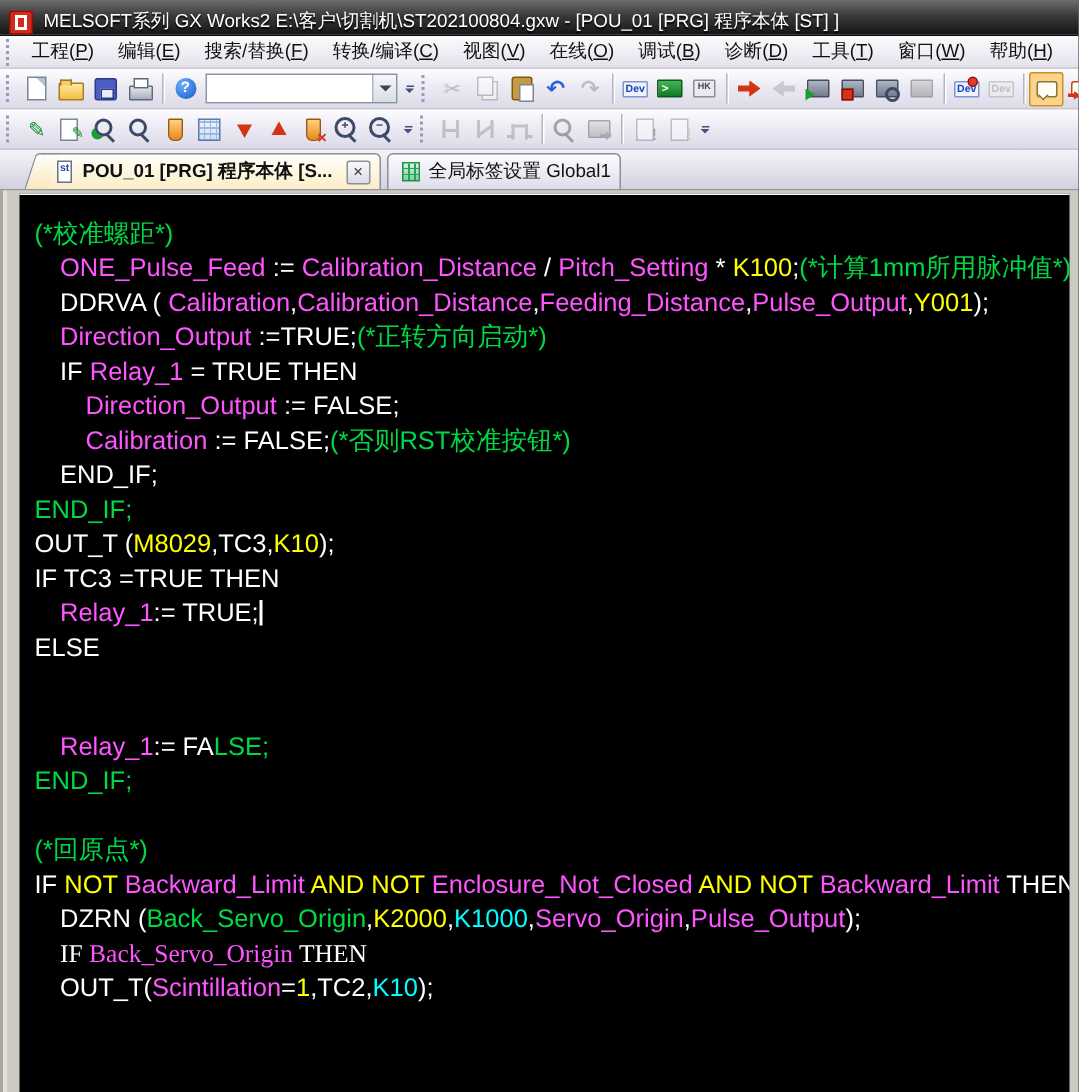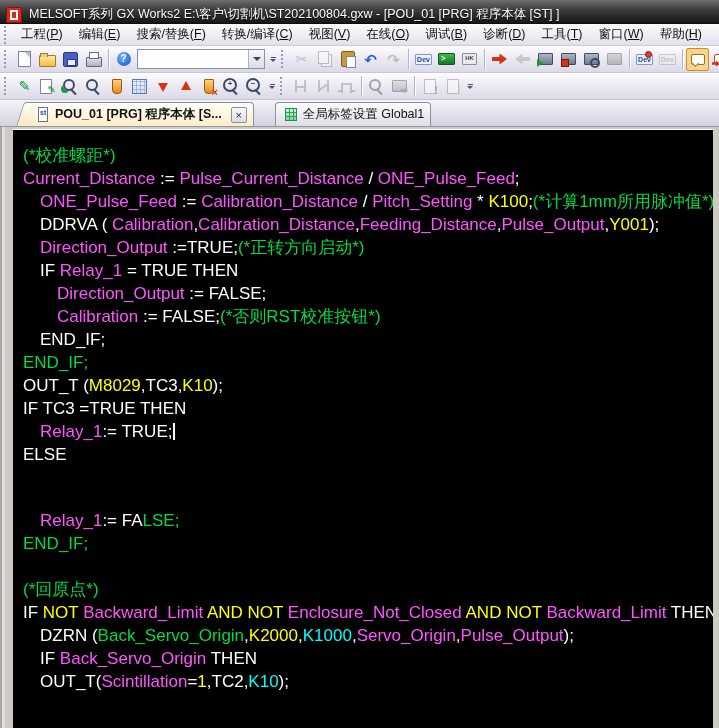--- a/index.html
+++ b/index.html
@@ -84,21 +84,21 @@
   .ic-pulse::before{content:"";width:7px;height:8px;border:2px solid #8a8f9a;border-bottom:none;margin-top:3px}
   .ic-pulse::after{content:"";position:absolute;bottom:3px;left:0;width:5px;height:2px;background:#8a8f9a;box-shadow:12px 0 0 #8a8f9a}
   .ic-screen-arrow::before{content:"";width:13px;height:10px;background:linear-gradient(#c9cdd6,#8d93a1);border:1px solid #454d5c;border-radius:1px}
   .ic-screen-arrow::after{content:"";position:absolute;right:0;bottom:1px;width:8px;height:6px;background:#5d6575;clip-path:polygon(0 30%,50% 30%,50% 0,100% 50%,50% 100%,50% 70%,0 70%)}
   .ic-check1::before,.ic-check2::before{content:"";width:10px;height:13px;background:#fff;border:1px solid #7a8699}
   .ic-check1::after{content:"!";position:absolute;right:0;bottom:-1px;color:#d23415;font:bold 11px/11px "Liberation Sans",sans-serif}
   .ic-check2::after{content:"!";position:absolute;right:0;bottom:-1px;color:#e8a013;font:bold 11px/11px "Liberation Sans",sans-serif}
 
   
   .tabbar{height:27px;background:linear-gradient(#f4f4f8,#d2d1e0);display:flex;align-items:flex-end;padding-left:27px;border-bottom:1px solid #97969f}
-  .tab{position:relative;height:24px;display:flex;align-items:center;padding:0 6px 0 8px;border:1px solid #8f8e9b;border-bottom:none;border-radius:4px 4px 0 0;margin-right:21px;font-size:12.5px;color:#111;white-space:nowrap}
+  .tab{position:relative;height:24px;display:flex;align-items:center;padding:0 6px 0 8px;border:1px solid #8f8e9b;border-bottom:none;border-radius:4px 4px 0 0;margin-right:4px;font-size:12.5px;color:#111;white-space:nowrap}
   .tab.active{background:linear-gradient(#fffef9,#fcedc8);font-weight:bold;z-index:1}
   .tab.active::before{content:"";position:absolute;left:-8px;top:-1px;width:14px;height:100%;background:linear-gradient(#fffef9,#f9e7bd);border:1px solid #8f8e9b;border-right:none;border-bottom:none;transform:skewX(-18deg);border-radius:3px 0 0 0;z-index:-1}
   .tab:not(.active){background:linear-gradient(#fcfcfe,#dedde9)}
   .tab-ic{width:14px;height:15px;margin-right:5px;position:relative;flex:none}
   .st-program-icon::before{content:"";position:absolute;inset:0 2px;background:#fff;border:1px solid #68708a}
   .st-program-icon::after{content:"st";position:absolute;top:2px;left:4px;font:bold 7px "Liberation Sans",sans-serif;color:#254a9e}
   .global-label-icon::before{content:"";position:absolute;inset:1px;background:linear-gradient(#d9f3e1,#7fd39a);border:1px solid #1d8f4e}
   .global-label-icon::after{content:"";position:absolute;inset:2px;background:repeating-linear-gradient(0deg,transparent 0 3px,#2ba05c 3px 4px),repeating-linear-gradient(90deg,transparent 0 3px,#2ba05c 3px 4px)}
   .tab-close{width:16px;height:16px;margin-left:9px;background:linear-gradient(#fafafc,#dcdbe6);border:1px solid #8f8e9b;border-radius:2px;font:11px/14px "Liberation Sans",sans-serif;font-weight:normal;text-align:center;color:#333;flex:none}
 
@@ -313,40 +313,39 @@
     </div>
     <div class="tab">
       <span class="tab-ic global-label-icon"></span>
       <span class="tab-label">全局标签设置 Global1</span>
     </div>
   </div>
 
 <div class="editor-area">
   <div class="code">
       <div class="code-line" style="padding-left: 0px;"><span class="tk-cmt">(*校准螺距*)</span></div>
-      <div class="code-line" style="padding-left: 0px;"><span class="tk-id">Current_Distance </span><span class="tk-op">:= </span><span class="tk-id">Pulse_Current_Distance </span><span class="tk-op">/ </span><span class="tk-id">ONE_Pulse_Feed</span><span class="tk-op">;</span></div>
       <div class="code-line" style="padding-left: 17px;"><span class="tk-id">ONE_Pulse_Feed </span><span class="tk-op">:= </span><span class="tk-id">Calibration_Distance </span><span class="tk-op">/ </span><span class="tk-id">Pitch_Setting </span><span class="tk-op">* </span><span class="tk-num">K100</span><span class="tk-op">;</span><span class="tk-cmt">(*计算1mm所用脉冲值*)</span></div>
       <div class="code-line" style="padding-left: 17px;"><span class="tk-op">DDRVA ( </span><span class="tk-id">Calibration</span><span class="tk-op">,</span><span class="tk-id">Calibration_Distance</span><span class="tk-op">,</span><span class="tk-id">Feeding_Distance</span><span class="tk-op">,</span><span class="tk-id">Pulse_Output</span><span class="tk-op">,</span><span class="tk-num">Y001</span><span class="tk-op">);</span></div>
       <div class="code-line" style="padding-left: 17px;"><span class="tk-id">Direction_Output </span><span class="tk-op">:=</span><span class="tk-op">TRUE;</span><span class="tk-cmt">(*正转方向启动*)</span></div>
       <div class="code-line" style="padding-left: 17px;"><span class="tk-op">IF </span><span class="tk-id">Relay_1 </span><span class="tk-op">= TRUE THEN</span></div>
       <div class="code-line" style="padding-left: 34px;"><span class="tk-id">Direction_Output </span><span class="tk-op">:= FALSE;</span></div>
       <div class="code-line" style="padding-left: 34px;"><span class="tk-id">Calibration </span><span class="tk-op">:= FALSE;</span><span class="tk-cmt">(*否则RST校准按钮*)</span></div>
       <div class="code-line" style="padding-left: 17px;"><span class="tk-op">END_IF;</span></div>
       <div class="code-line" style="padding-left: 0px;"><span class="tk-grn">END_IF;</span></div>
       <div class="code-line" style="padding-left: 0px;"><span class="tk-op">OUT_T (</span><span class="tk-num">M8029</span><span class="tk-op">,TC3,</span><span class="tk-num">K10</span><span class="tk-op">);</span></div>
       <div class="code-line" style="padding-left: 0px;"><span class="tk-op">IF TC3 =TRUE THEN</span></div>
       <div class="code-line" style="padding-left: 17px;"><span class="tk-id">Relay_1</span><span class="tk-op">:= TRUE;</span><span class="caret"></span></div>
       <div class="code-line" style="padding-left: 0px;"><span class="tk-op">ELSE</span></div>
       <div class="code-line" style="padding-left: 17px; margin-top: 43px;"><span class="tk-id">Relay_1</span><span class="tk-op">:= FA</span><span class="tk-grn">LSE;</span></div>
       <div class="code-line" style="padding-left: 0px;"><span class="tk-grn">END_IF;</span></div>
       <div class="code-line" style="padding-left: 0px;"></div>
       <div class="code-line" style="padding-left: 0px;"><span class="tk-cmt">(*回原点*)</span></div>
       <div class="code-line" style="padding-left: 0px;"><span class="tk-op">IF </span><span class="tk-num">NOT </span><span class="tk-id">Backward_Limit </span><span class="tk-num">AND NOT </span><span class="tk-id">Enclosure_Not_Closed </span><span class="tk-num">AND NOT </span><span class="tk-id">Backward_Limit </span><span class="tk-op">THEN</span></div>
       <div class="code-line" style="padding-left: 17px;"><span class="tk-op">DZRN (</span><span class="tk-grn">Back_Servo_Origin</span><span class="tk-op">,</span><span class="tk-num">K2000</span><span class="tk-op">,</span><span class="tk-cy">K1000</span><span class="tk-op">,</span><span class="tk-id">Servo_Origin</span><span class="tk-op">,</span><span class="tk-id">Pulse_Output</span><span class="tk-op">);</span></div>
-      <div class="code-line" style="padding-left: 17px;"><span class="tk-op">IF </span><span class="tk-id">Back_Servo_Origin </span><span class="tk-op">THEN</span></div>
+      <div class="code-line" style="padding-left: 17px; font-family: Liberation Serif, serif;"><span class="tk-op">IF </span><span class="tk-id">Back_Servo_Origin </span><span class="tk-op">THEN</span></div>
       <div class="code-line" style="padding-left: 17px;"><span class="tk-op">OUT_T(</span><span class="tk-id">Scintillation</span><span class="tk-op">=</span><span class="tk-num">1</span><span class="tk-op">,TC2,</span><span class="tk-cy">K10</span><span class="tk-op">);</span></div>
     </div>
   <div class="hscroll">
     <div class="hs-btn">
         <i></i>
       </div>
     <div class="hs-thumb"></div>
   </div>
 </div>
 

